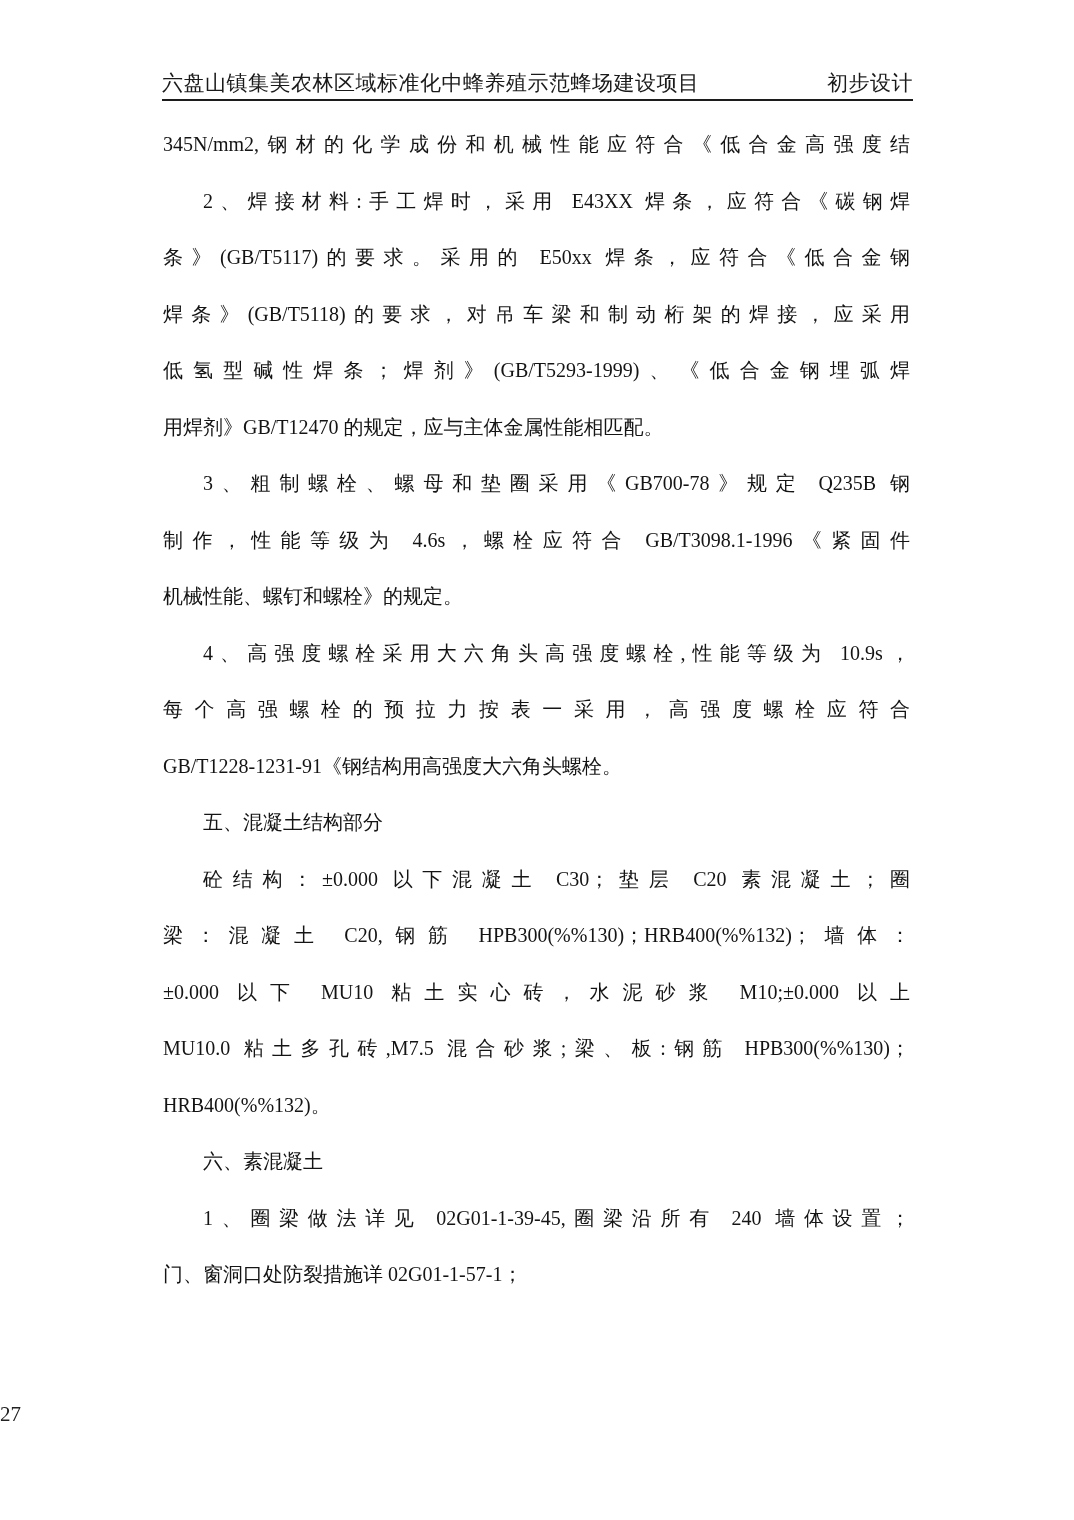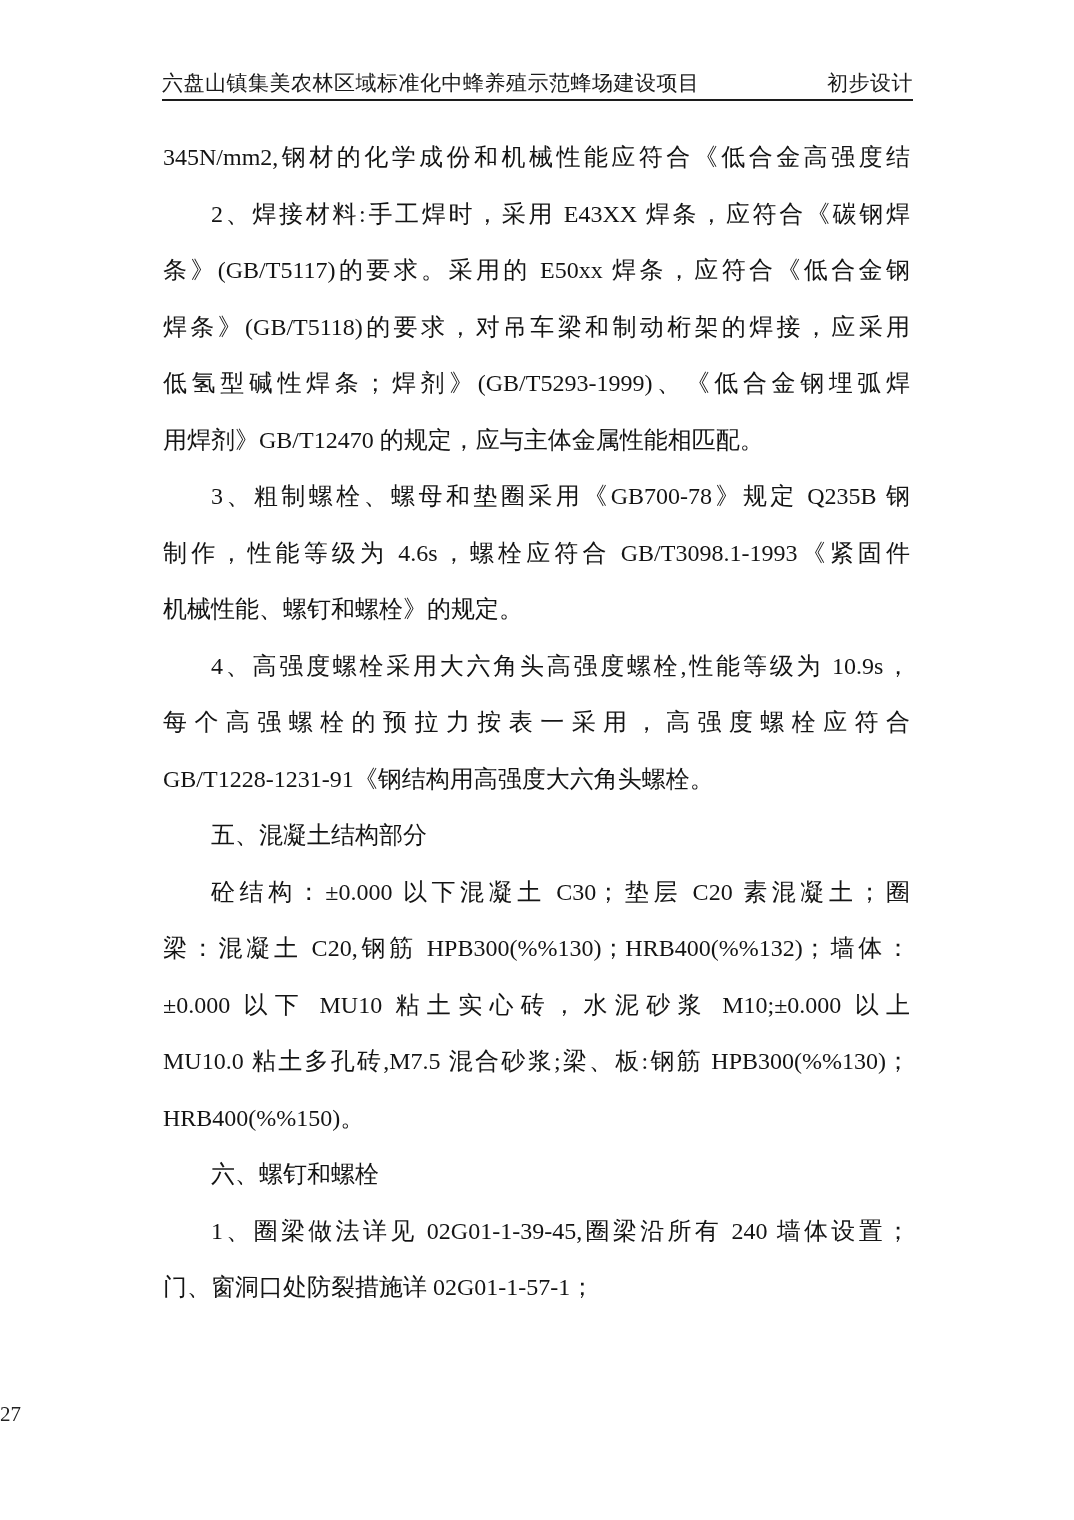--- a/index.html
+++ b/index.html
@@ -28,24 +28,24 @@
     border-bottom: 2px solid #1c1c1c;
     box-sizing: border-box;
     font-family: "Liberation Sans", "DejaVu Sans", sans-serif;
     font-size: 21px;
     letter-spacing: 0.5px;
     color: #1a1a1a;
   }
   .doc-body {
     position: absolute;
     left: 163px;
-    top: 129px;
+    top: 116px;
     width: 747px;
     font-family: "Liberation Serif", "DejaVu Serif", serif;
-    font-size: 24px;
+    font-size: 20px;
     color: #141414;
   }
   .line {
     height: 56.5px;
     line-height: 56.5px;
   }
   .line.j {
     text-align: justify;
     text-align-last: justify;
     text-justify: inter-ideograph;
@@ -74,30 +74,30 @@
   </div>
 
   <div class="doc-body" id="doc-body">
       <div class="line j">345N/mm2,钢材的化学成份和机械性能应符合《低合金高强度结</div>
       <div class="line j ind">2、焊接材料:手工焊时，采用 E43XX 焊条，应符合《碳钢焊</div>
       <div class="line j">条》(GB/T5117)的要求。采用的 E50xx 焊条，应符合《低合金钢</div>
       <div class="line j">焊条》(GB/T5118)的要求，对吊车梁和制动桁架的焊接，应采用</div>
       <div class="line j">低氢型碱性焊条；焊剂》(GB/T5293-1999)、《低合金钢埋弧焊</div>
       <div class="line">用焊剂》GB/T12470 的规定，应与主体金属性能相匹配。</div>
       <div class="line j ind">3、粗制螺栓、螺母和垫圈采用《GB700-78》规定 Q235B 钢</div>
-      <div class="line j">制作，性能等级为 4.6s，螺栓应符合 GB/T3098.1-1993《紧固件</div>
+      <div class="line j">制作，性能等级为 4.6s，螺栓应符合 GB/T3098.1-1996《紧固件</div>
       <div class="line">机械性能、螺钉和螺栓》的规定。</div>
       <div class="line j ind">4、高强度螺栓采用大六角头高强度螺栓,性能等级为 10.9s，</div>
       <div class="line j">每个高强螺栓的预拉力按表一采用，高强度螺栓应符合</div>
       <div class="line">GB/T1228-1231-91《钢结构用高强度大六角头螺栓。</div>
       <div class="line ind">五、混凝土结构部分</div>
       <div class="line j ind">砼结构：±0.000 以下混凝土 C30；垫层 C20 素混凝土；圈</div>
       <div class="line j">梁：混凝土 C20,钢筋 HPB300(%%130)；HRB400(%%132)；墙体：</div>
       <div class="line j">±0.000 以下 MU10 粘土实心砖，水泥砂浆 M10;±0.000 以上</div>
       <div class="line j">MU10.0 粘土多孔砖,M7.5 混合砂浆;梁、板:钢筋 HPB300(%%130)；</div>
-      <div class="line">HRB400(%%150)。</div>
-      <div class="line ind">六、螺钉和螺栓</div>
+      <div class="line">HRB400(%%132)。</div>
+      <div class="line ind">六、素混凝土</div>
       <div class="line j ind">1、圈梁做法详见 02G01-1-39-45,圈梁沿所有 240 墙体设置；</div>
       <div class="line">门、窗洞口处防裂措施详 02G01-1-57-1；</div>
     </div>
 
   <div class="page-number">27</div>
 </div>
 
 </body></html>

